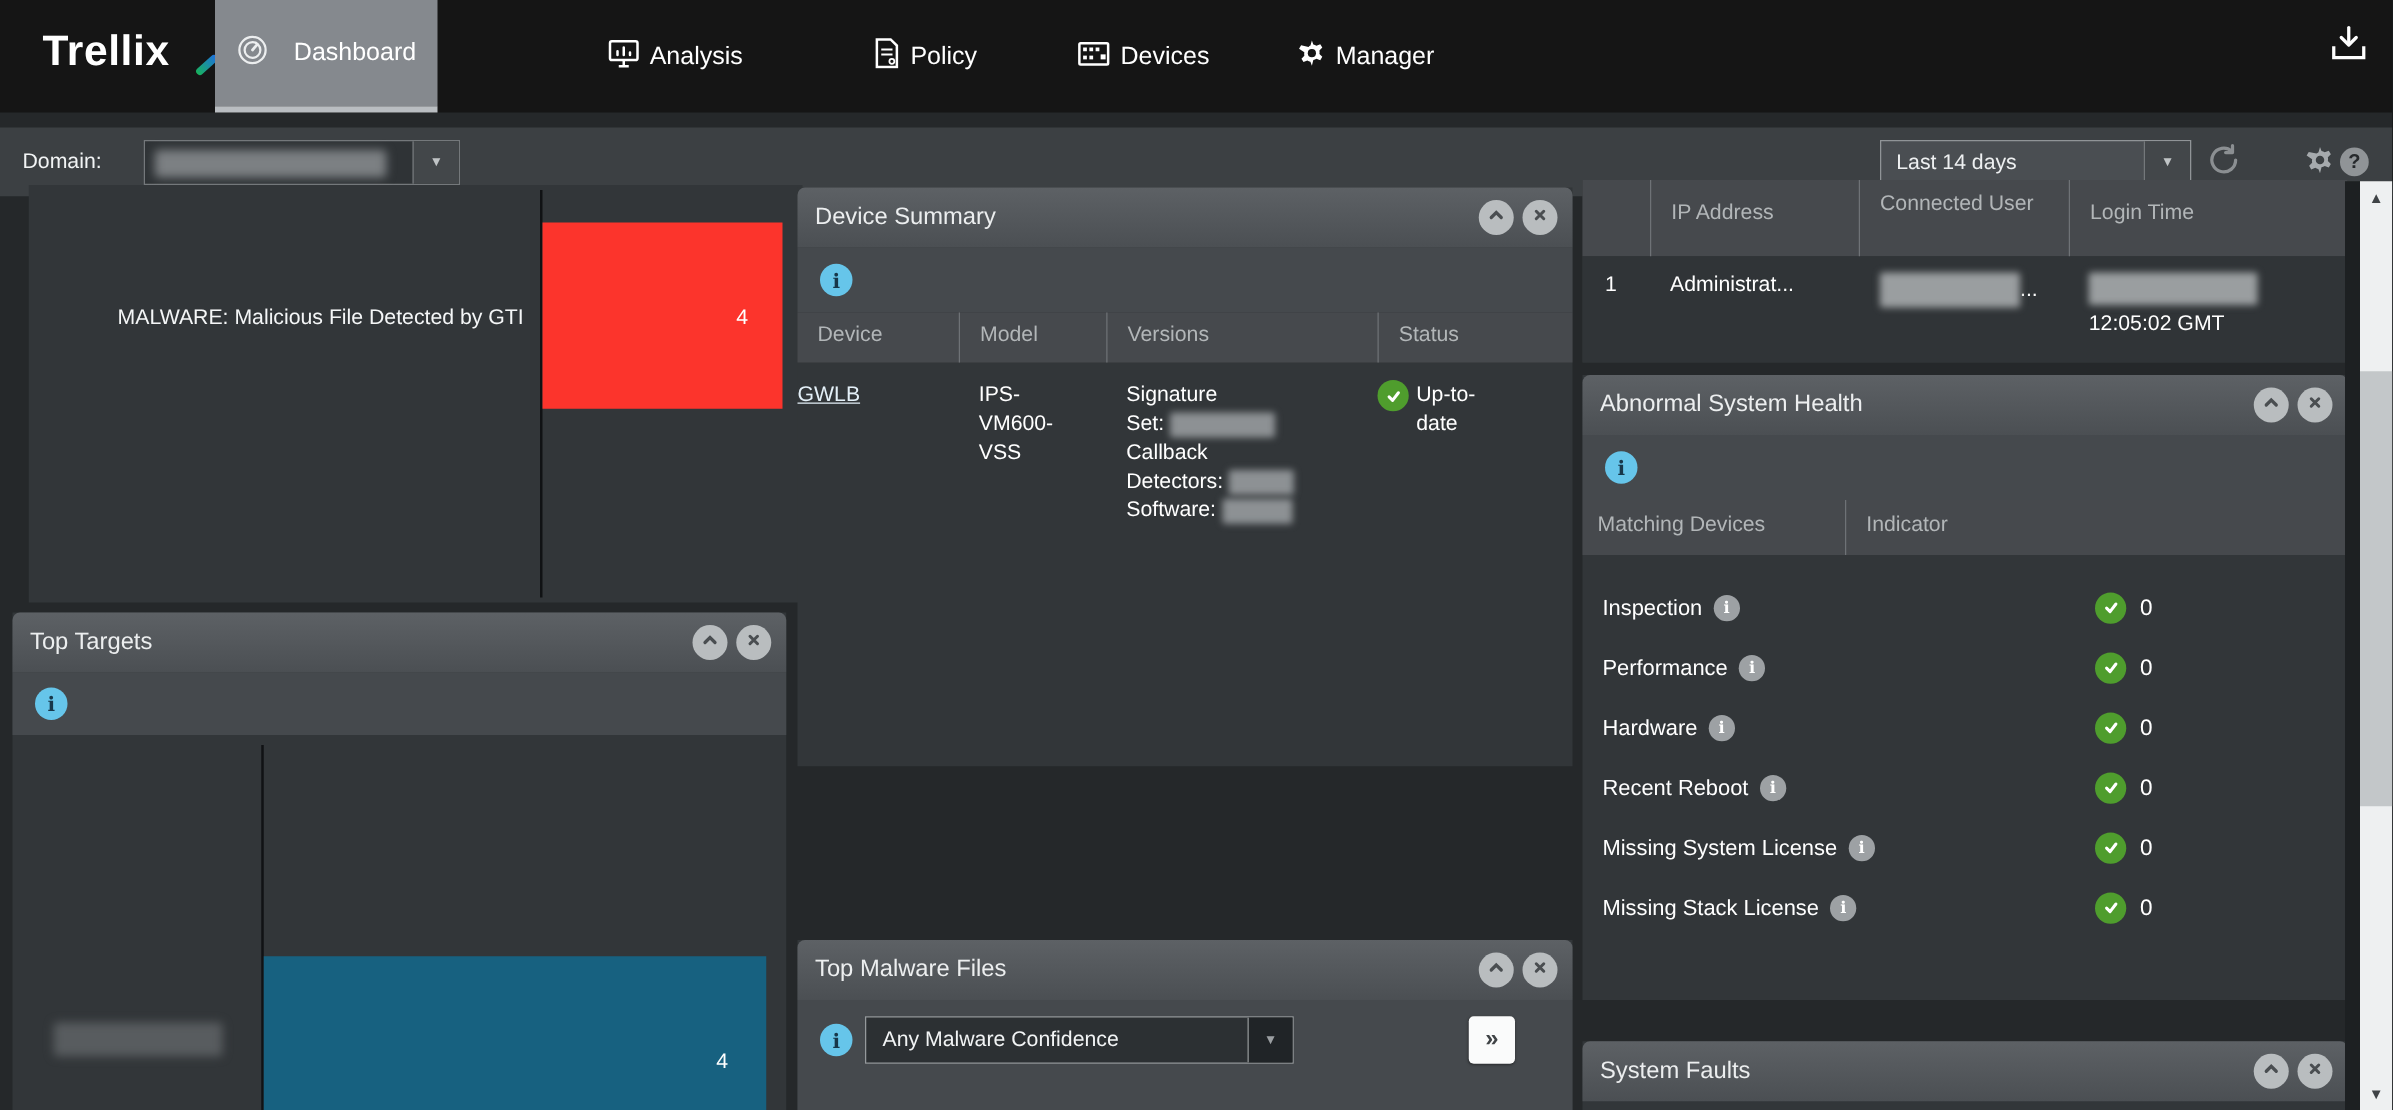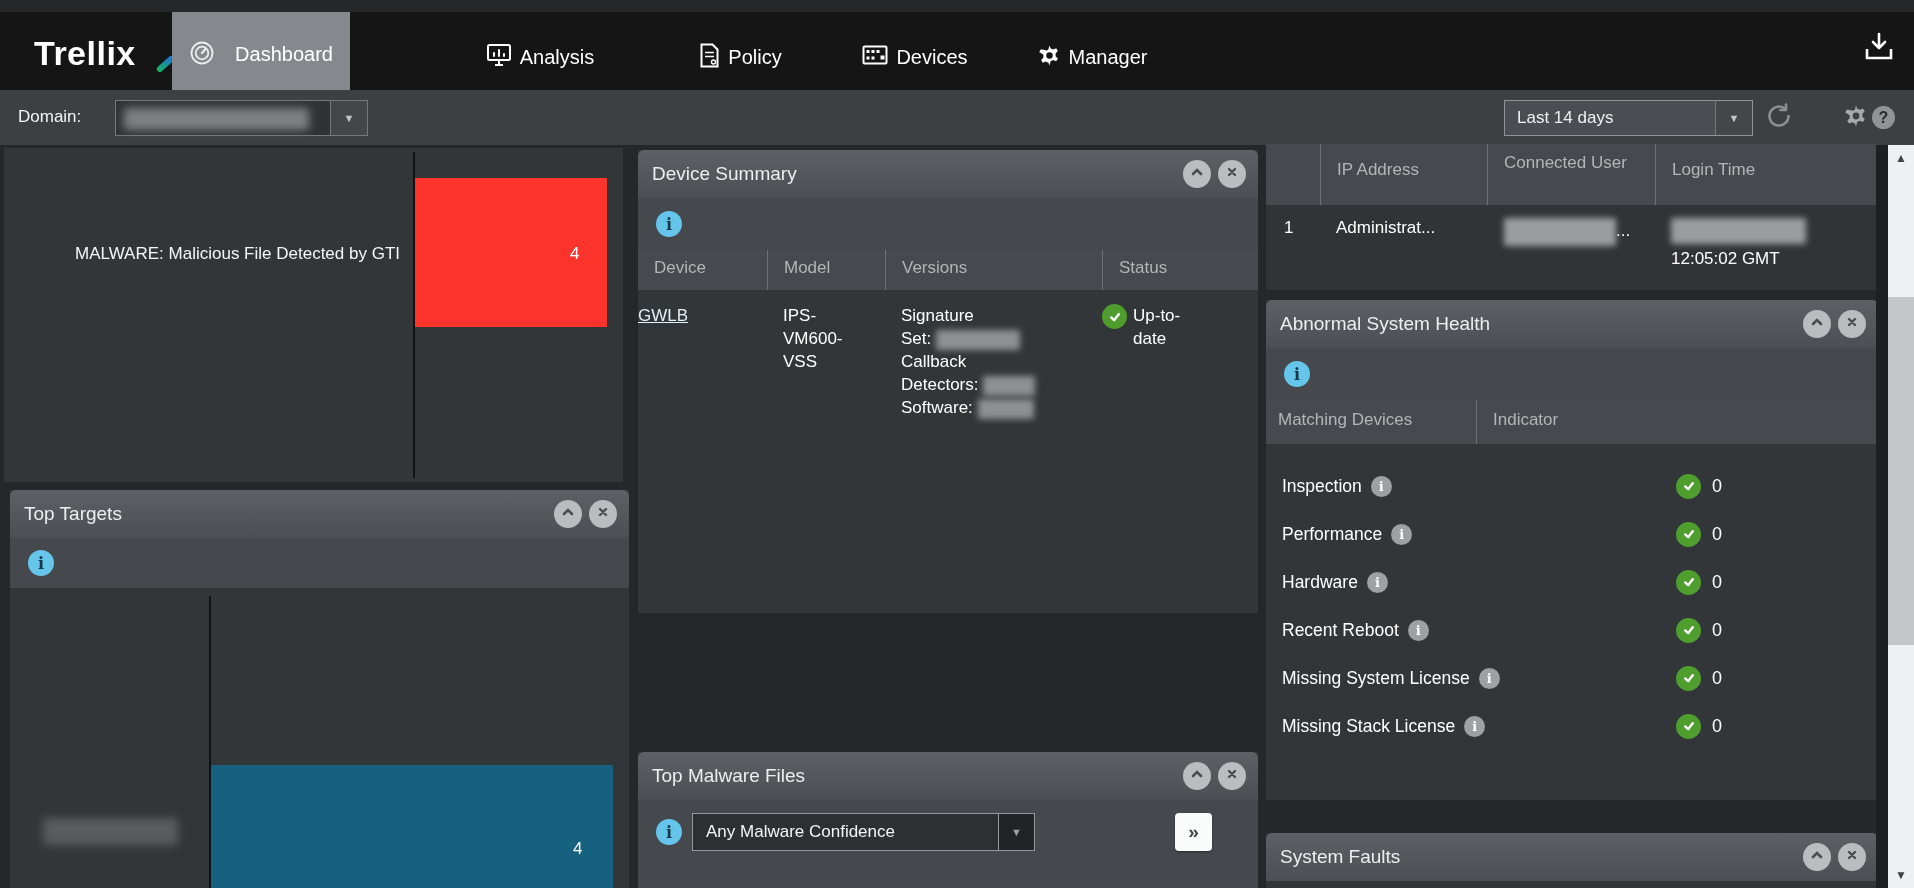--- a/index.html
+++ b/index.html
@@ -1,33 +1,33 @@
 <!DOCTYPE html>
 <html><head>
 <meta charset="utf-8">
 <style>
   * { margin:0; padding:0; box-sizing:border-box; }
   html,body { background:#101214; }
   body { font-family:"Liberation Sans", sans-serif; }
   #screen { position:relative; width:1914px; height:888px; overflow:hidden; background:#25282a; }
 
   
-  .nav { position:absolute; left:0; top:12px; width:1914px; height:90px; background:#151515; }
+  .nav { position:absolute; left:0; top:0; width:1914px; height:90px; background:#151515; }
   .logo { position:absolute; left:34px; top:22px; color:#fff; font-size:34px; font-weight:700; letter-spacing:.5px; }
   .logo-slash { position:absolute; left:121px; top:27px; width:21px; height:6px; border-radius:3px;
     background:linear-gradient(90deg,#17b35b,#1e6fe0); transform:rotate(-42deg); }
   .tab-active { position:absolute; left:172px; top:0; width:178px; height:85px; background:#85898e;
     display:flex; align-items:center; justify-content:center; gap:20px; }
   .tab-active-strip { position:absolute; left:172px; top:85px; width:178px; height:5px; background:#b9bdc1; }
   .nav-item { position:absolute; top:0; height:90px; display:flex; align-items:center; justify-content:center; gap:8px; cursor:pointer; }
   .nav-label { color:#fff; font-size:20px; }
   .nav-dl { position:absolute; left:1860px; top:20px; width:38px; height:34px; display:flex; align-items:center; justify-content:center; }
 
   
-  .toolbar { position:absolute; left:0; top:90px; width:1914px; height:55px; background:#3c4043; }
+  .toolbar { position:absolute; left:0; top:102px; width:1914px; height:55px; background:#3c4043; }
   .domain-label { position:absolute; left:18px; top:17px; color:#f2f4f5; font-size:17px; }
   .select { position:absolute; height:36px; border:1px solid #74787b; background:#2f3336; }
   .select .arrow-box { position:absolute; right:0; top:0; bottom:0; width:37px; background:#43474a;
     border-left:1px solid #74787b; display:flex; align-items:center; justify-content:center; color:#c0c4c6; font-size:11px; }
   .range-select { left:1504px; top:10px; width:249px; background:#4a4e52; border-color:#909497; }
   .range-select .sel-text { position:absolute; left:12px; top:7px; color:#eef0f1; font-size:17px; }
   .domain-select { left:115px; top:10px; width:253px; }
   .blur-box { background:#7c8083; filter:blur(4px); border-radius:3px; display:inline-block; }
   .tb-icon { position:absolute; display:flex; align-items:center; justify-content:center; }
   .help-circle { width:23px; height:23px; border-radius:50%; background:#909497; color:#26292c;
@@ -192,21 +192,21 @@
           <circle cx="12" cy="12" r="3.4" fill="#3c4043"></circle>
         </svg>
       </span>
     </div>
 
     <div class="tb-icon" style="left:1872px; top:16px;">
       <span class="help-circle">?</span>
     </div>
   </div>
 
-  <div class="panel" style="left:4px; top:148px; width:619px; height:334px;">
+  <div class="panel" style="left:23px; top:148px; width:619px; height:334px;">
     <div class="axis" style="left:409px; top:4px; height:326px;"></div>
     <div class="bar-label" style="left:10px; top:96px; width:386px; text-align:right;">MALWARE: Malicious File Detected by GTI</div>
     <div style="position:absolute; left:411px; top:30px; width:192px; height:149px; background:#fc342c;"></div>
     <div class="bar-value" style="left:566px; top:96px;">4</div>
   </div>
 
   <div class="panel" style="left:10px; top:490px; width:619px; height:398px;">
     <div class="p-header">
       <span class="p-title">Top Targets</span>
       <span class="p-controls">

